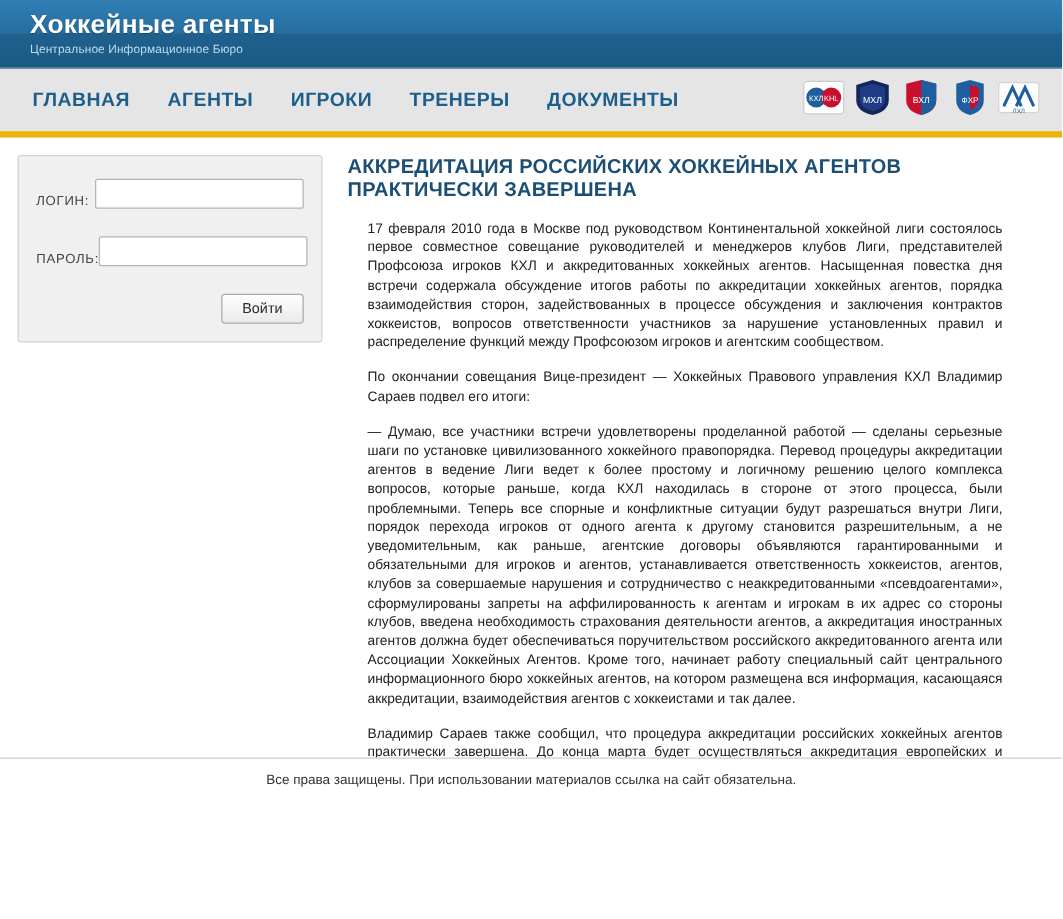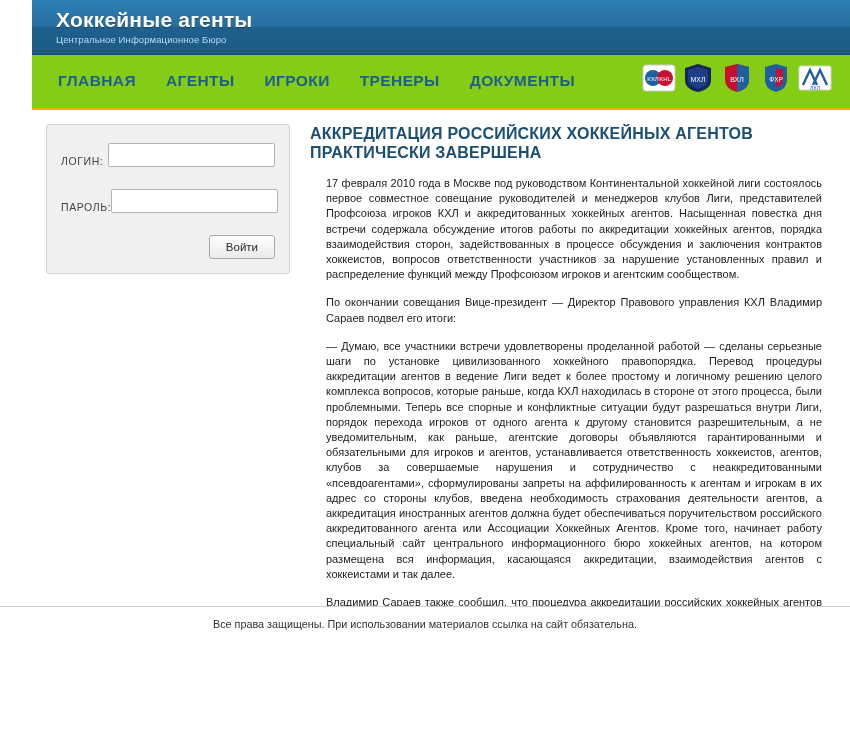--- a/index.html
+++ b/index.html
@@ -7,21 +7,20 @@
     margin: 0; padding: 0;
     width: 850px; height: 735px;
     background: #ffffff;
     font-family: "Liberation Sans", sans-serif;
   }
   #page {
     width: 850px; height: 644px;
     position: relative;
     overflow: hidden;
     background: #ffffff;
-    padding-left: 32px;
   }
 
   
   .header {
     height: 55px;
     background: linear-gradient(to bottom, #2f7fb5 0%, #266f9f 48%, #1f608c 52%, #1b5a85 100%);
     border-bottom: 1px solid #164a6e;
     padding: 8px 0 0 24px;
     position: relative;
   }
@@ -38,22 +37,22 @@
     color: #b9dcf2;
     font-size: 9.5px;
     line-height: 14px;
     margin-top: 1px;
     letter-spacing: 0.1px;
   }
 
   
   .navbar {
     height: 55px;
-    background: #84cc16;
-    border-bottom: 2px solid #eab308;
+    background: #e5e5e5;
+    border-bottom: 5px solid #eab308;
     position: relative;
     padding-left: 24px;
   }
   .nav {
     list-style: none;
     margin: 0; padding: 0;
     display: flex;
     align-items: center;
     height: 52px;
     gap: 26px;
@@ -252,21 +251,21 @@
         </div>
         <div class="btn-row">
           <button class="login-button" type="submit">Войти</button>
         </div>
       </form>
     </div>
 
     <div class="article">
       <h1>АККРЕДИТАЦИЯ РОССИЙСКИХ ХОККЕЙНЫХ АГЕНТОВ ПРАКТИЧЕСКИ ЗАВЕРШЕНА</h1>
       <p>17 февраля 2010 года в Москве под руководством Континентальной хоккейной лиги состоялось первое совместное совещание руководителей и менеджеров клубов Лиги, представителей Профсоюза игроков КХЛ и аккредитованных хоккейных агентов. Насыщенная повестка дня встречи содержала обсуждение итогов работы по аккредитации хоккейных агентов, порядка взаимодействия сторон, задействованных в процессе обсуждения и заключения контрактов хоккеистов, вопросов ответственности участников за нарушение установленных правил и распределение функций между Профсоюзом игроков и агентским сообществом.</p>
-      <p>По окончании совещания Вице-президент — Директор Правового управления КХЛ Владимир Сараев подвел его итоги:</p>
+      <p>По окончании совещания Вице-президент — Хоккейных Правового управления КХЛ Владимир Сараев подвел его итоги:</p>
       <p>— Думаю, все участники встречи удовлетворены проделанной работой — сделаны серьезные шаги по установке цивилизованного хоккейного правопорядка. Перевод процедуры аккредитации агентов в ведение Лиги ведет к более простому и логичному решению целого комплекса вопросов, которые раньше, когда КХЛ находилась в стороне от этого процесса, были проблемными. Теперь все спорные и конфликтные ситуации будут разрешаться внутри Лиги, порядок перехода игроков от одного агента к другому становится разрешительным, а не уведомительным, как раньше, агентские договоры объявляются гарантированными и обязательными для игроков и агентов, устанавливается ответственность хоккеистов, агентов, клубов за совершаемые нарушения и сотрудничество с неаккредитованными «псевдоагентами», сформулированы запреты на аффилированность к агентам и игрокам в их адрес со стороны клубов, введена необходимость страхования деятельности агентов, а аккредитация иностранных агентов должна будет обеспечиваться поручительством российского аккредитованного агента или Ассоциации Хоккейных Агентов. Кроме того, начинает работу специальный сайт центрального информационного бюро хоккейных агентов, на котором размещена вся информация, касающаяся аккредитации, взаимодействия агентов с хоккеистами и так далее.</p>
       <p>Владимир Сараев также сообщил, что процедура аккредитации российских хоккейных агентов практически завершена. До конца марта будет осуществляться аккредитация европейских и североамериканских агентов, подавших соответствующие заявки на работу в системе Континентальной хоккейной лиги. В дальнейшем разработанные правила, касающиеся взаимодействия субъектов структуры «лига — клуб — профсоюз — агенты», будут совершенствоваться, и КХЛ и Экспертный совет Комиссии Совета Федерации по физической культуре, спорту и развитию олимпийского движения, вероятно, через некоторое время выступят инициаторами поправок к Федеральному закону «О физической культуре и спорте в Российской Федерации», касающихся законодательного урегулирования спортивной агентской деятельности.</p>
 
     </div>
   </div>
 
   <div class="footer">
     <div>Все права защищены. При использовании материалов ссылка на сайт обязательна.</div>
   </div>
 

